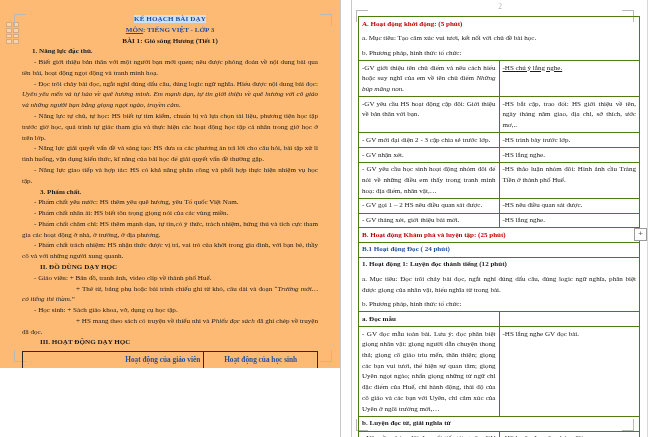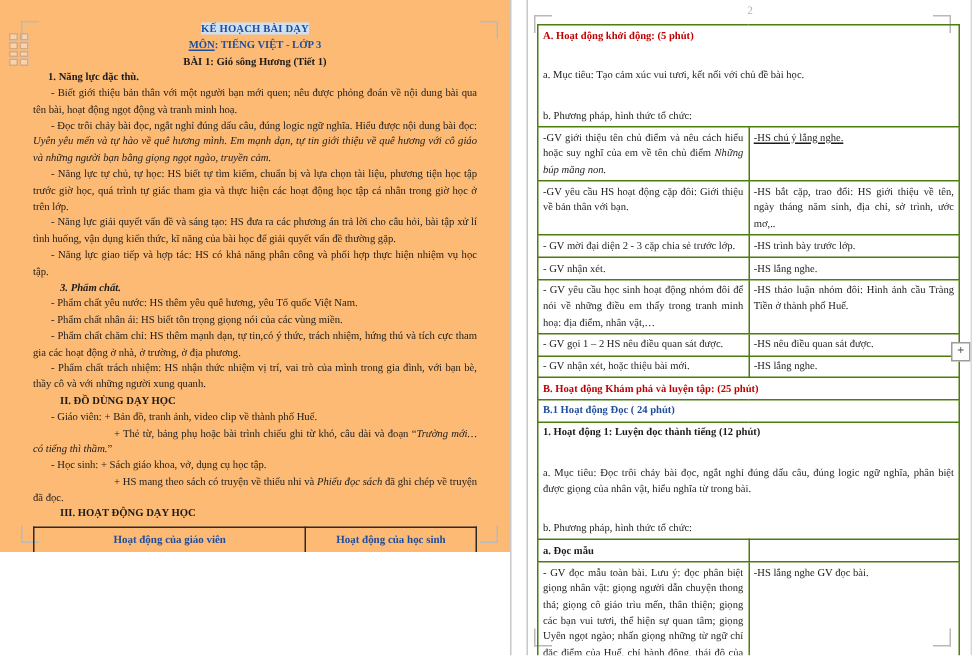--- a/index.html
+++ b/index.html
@@ -152,21 +152,21 @@
   table.rtbl td {
     border: 1px solid #4d7c0f;
     padding: 1.5px 3px;
     vertical-align: top;
     font-size: 7.05px;
     line-height: 1.52;
     text-align: justify;
   }
   td.full { }
   .cell-p { margin: 0; }
-  .cell-p + .cell-p { margin-top: 16px; }
+  .cell-p + .cell-p { margin-top: 4px; }
 
   
   .plus-handle {
     position: absolute;
     right: 1px;
     top: 228px;
     width: 11px;
     height: 11px;
     border: 1px solid #9b9b9b;
     background: #fdfdfd;
@@ -226,43 +226,43 @@
 
       <div class="p ind">- Biết giới thiệu bản thân với một người bạn mới quen; nêu được phỏng đoán về nội dung bài qua tên bài, hoạt động ngọt động và tranh minh hoạ.</div>
 
       <div class="p ind"><span>- Đọc trôi chảy bài đọc, ngắt nghỉ đúng dấu câu, đúng logic ngữ nghĩa. Hiểu được nội dung bài đọc: </span><span class="i">Uyên yêu mến và tự hào về quê hương mình. Em mạnh dạn, tự tin giới thiệu về quê hương với cô giáo và những người bạn bằng giọng ngọt ngào, truyền cảm.</span></div>
 
 
       <div class="p ind">- Năng lực tự chủ, tự học: HS biết tự tìm kiếm, chuẩn bị và lựa chọn tài liệu, phương tiện học tập trước giờ học, quá trình tự giác tham gia và thực hiện các hoạt động  học tập cá nhân trong giờ học ở trên lớp.</div>
       <div class="p ind">- Năng lực giải quyết vấn đề và sáng tạo: HS đưa ra các phương án trả lời cho câu hỏi, bài tập xử lí tình huống, vận dụng kiến thức, kĩ năng của bài học để giải quyết vấn đề thường gặp.</div>
       <div class="p ind">- Năng lực giao tiếp và hợp tác: HS có khả năng phân công và phối hợp thực hiện nhiệm vụ học tập.</div>
 
-      <div class="p b" style="padding-left:18px;font-style:italic;">3. Phẩm chất.</div>
+      <div class="p b" style="padding-left:18px;">3. Phẩm chất.</div>
 
       <div class="p ind">- Phẩm chất yêu nước: HS thêm yêu quê hương, yêu Tổ quốc Việt Nam.</div>
       <div class="p ind">- Phẩm chất nhân ái: HS biết tôn trọng giọng nói của các vùng miền.</div>
       <div class="p ind">- Phẩm chất chăm chỉ: HS thêm mạnh dạn, tự tin,có ý thức, trách nhiệm, hứng thú và tích cực tham gia các hoạt động ở nhà, ở trường, ở địa phương.</div>
-      <div class="p ind">- Phẩm chất trách nhiệm: HS nhận thức nhiệm vị trí, vai trò của mình trong gia đình, với bạn bè, thầy cô và với những người xung quanh.</div>
+      <div class="p ind">- Phẩm chất trách nhiệm: HS nhận thức được vị trí, vai trò của khởi trong gia đình, với bạn bè, thầy cô và với những người xung quanh.</div>
 
       <div class="p b" style="padding-left:18px;">II. ĐỒ DÙNG DẠY HỌC</div>
 
       <div class="p ind">- Giáo viên:  + Bản đồ, tranh ảnh, video clip về thành phố Huế.</div>
 
       <div class="p" style="text-indent:54px;"><span>+ Thẻ từ, bảng phụ hoặc bài trình chiếu ghi từ khó, câu dài và đoạn “</span><span class="i">Trường mới…có tiếng thì thầm.</span><span>”</span></div>
 
       <div class="p ind">- Học sinh: + Sách giáo khoa, vở, dụng cụ học tập.</div>
 
       <div class="p" style="text-indent:54px;"><span>+ HS mang theo sách có truyện về thiếu nhi và </span><span class="i">Phiếu đọc sách</span><span> đã ghi chép về truyện đã đọc.</span></div>
 
       <div class="p b" style="padding-left:18px;">III. HOẠT ĐỘNG DẠY HỌC</div>
 
       <table class="tbl">
         <tbody>
             <tr>
-          <th style="width:62%;">Hoạt động của giáo viên</th>
+          <th style="width:62%;text-align:right;">Hoạt động của giáo viên</th>
           <th style="width:38%;">Hoạt động của học sinh</th>
         </tr>
       </tbody>
         </table>
 
     </div>
   </div>
 
   <div class="col-gap"></div>
 
@@ -287,21 +287,21 @@
           </td>
         </tr>
 
         <tr>
           <td style="width:62%;"><span>-GV giới thiệu tên chủ điểm và nêu cách hiểu hoặc suy nghĩ của em về tên chủ điểm </span><span class="i">Những búp măng non.</span></td>
           <td style="width:38%;text-decoration:underline;">-HS chú ý lắng nghe.</td>
         </tr>
 
         <tr>
           <td>-GV yêu cầu HS hoạt động cặp đôi: Giới thiệu về bản thân với bạn.</td>
-          <td>-HS bắt cặp, trao đổi: HS giới thiệu về tên, ngày tháng năm sinh, địa chỉ, sở trình, ước mơ,..</td>
+          <td>-HS bắt cặp, trao đổi: HS giới thiệu về tên, ngày tháng năm giao, địa chỉ, sở thích, ước mơ,..</td>
         </tr>
 
         <tr>
           <td>- GV mời đại diện 2 - 3 cặp chia sẻ trước lớp.</td>
           <td>-HS trình bày trước lớp.</td>
         </tr>
 
         <tr>
           <td>- GV nhận xét.</td>
           <td>-HS lắng nghe.</td>
@@ -311,21 +311,21 @@
           <td>- GV yêu cầu học sinh hoạt động nhóm đôi để nói về những điều em thấy trong tranh minh hoạ: địa điểm, nhân vật,…</td>
           <td>-HS thảo luận nhóm đôi: Hình ảnh cầu Tràng Tiền ở thành phố Huế.</td>
         </tr>
 
         <tr>
           <td>- GV gọi 1 – 2 HS nêu điều quan sát được.</td>
           <td>-HS nêu điều quan sát được.</td>
         </tr>
 
         <tr>
-          <td>- GV nhận xét, hoặc thiệu bài mới.</td>
+          <td>- GV tháng xét, giới thiệu bài mới.</td>
           <td>-HS lắng nghe.</td>
         </tr>
 
         <tr>
           <td colspan="2" class="b red">B. Hoạt động Khám phá và luyện tập: (25 phút)</td>
         </tr>
 
         <tr>
           <td colspan="2" class="b blue">B.1 Hoạt động Đọc ( 24 phút)</td>
         </tr>

